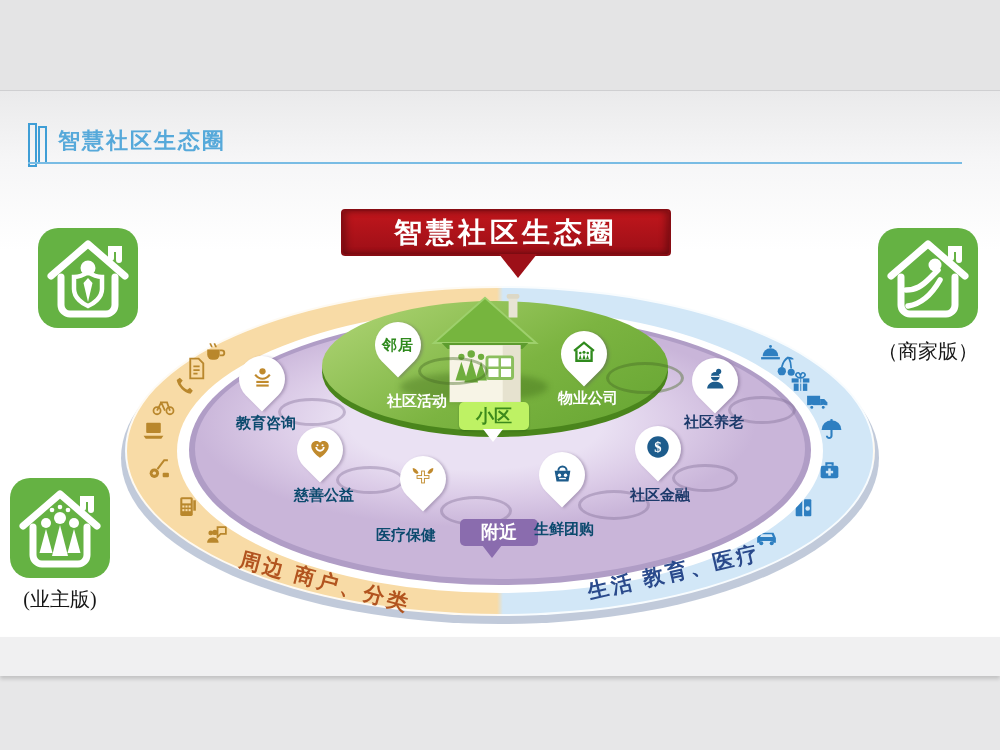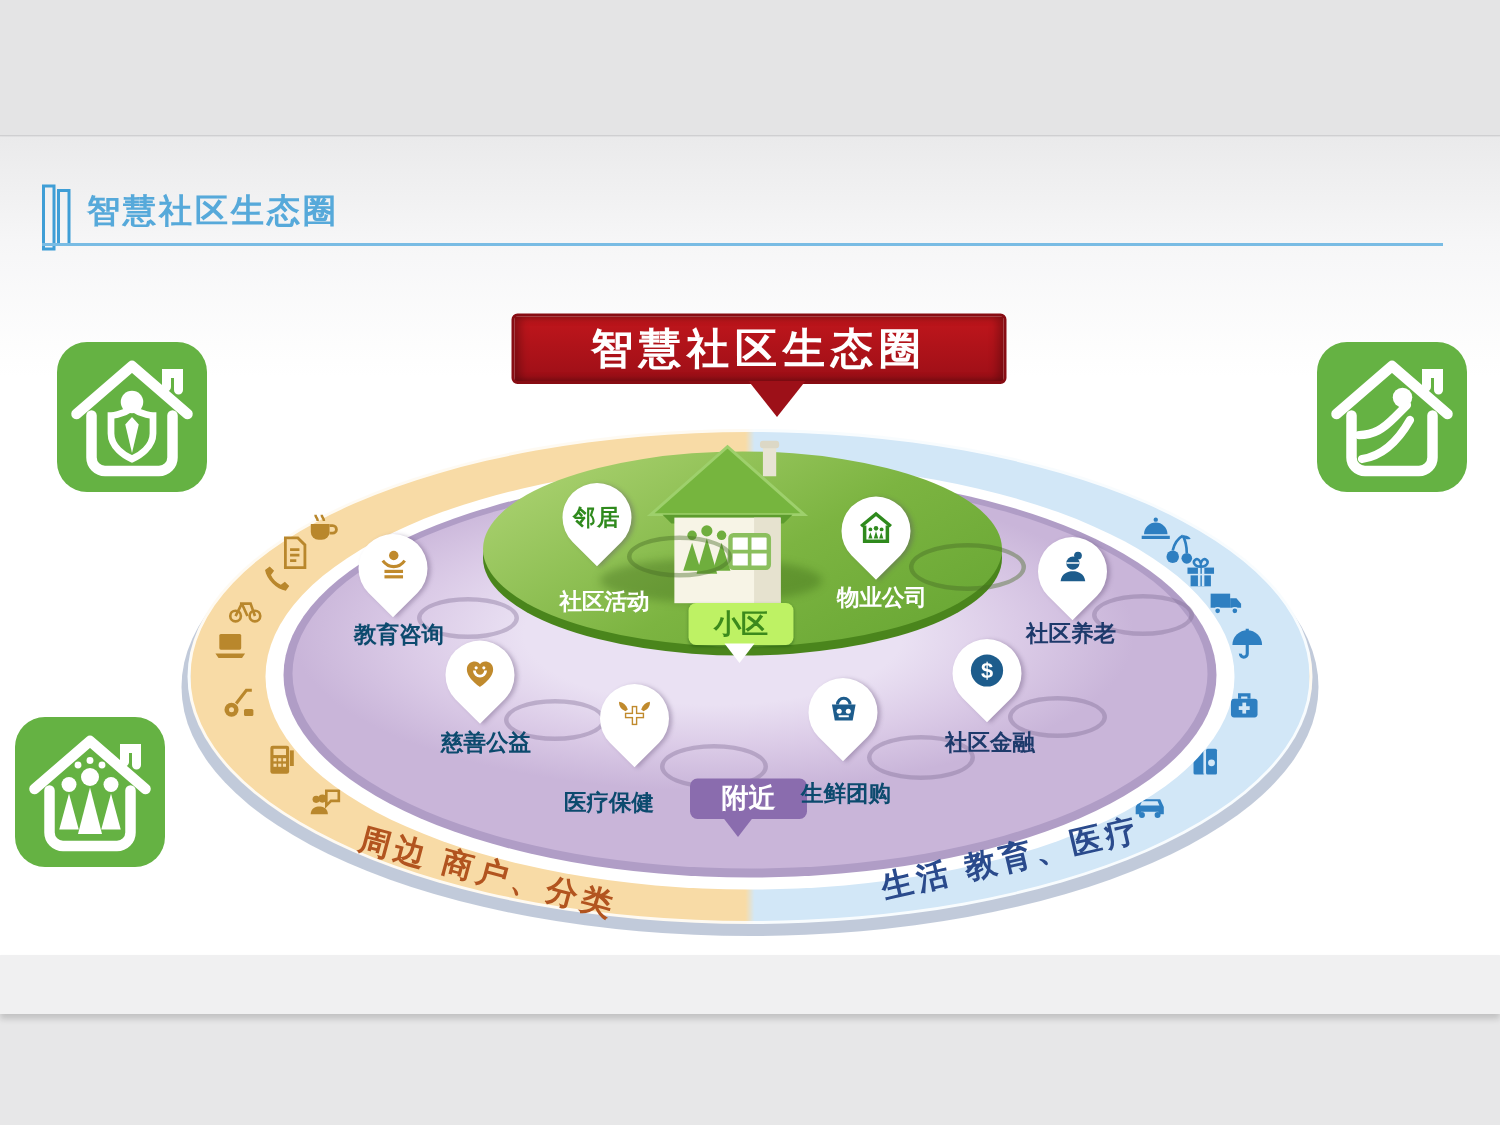--- a/index.html
+++ b/index.html
@@ -1,17 +1,17 @@
 <!DOCTYPE html>
 <html><head>
 <meta charset="utf-8">
 <style>
   html,body{margin:0;padding:0}
   .stage{position:relative;width:1000px;height:750px;background:#e7e7e8;overflow:hidden;
-         font-family:Liberation Sans, sans-serif}
+         font-family:Liberation Serif, serif}
   .topband{position:absolute;left:0;top:0;width:1000px;height:90px;background:#e4e4e5;
            border-bottom:1px solid #cfcfd1;box-shadow:0 2px 4px rgba(0,0,0,.10)}
   .slide{position:absolute;left:0;top:91px;width:1000px;height:546px;
          background:linear-gradient(180deg,#eaeaeb 0,#f6f6f7 70px,#ffffff 160px)}
   .footband{position:absolute;left:0;top:637px;width:1000px;height:39px;background:#f0f0f1;
             box-shadow:0 3px 4px rgba(0,0,0,.16)}
   .hbar{position:absolute;border:2px solid #3f9ed6}
   .htitle{position:absolute;color:#56a9da;font-size:22px;letter-spacing:2px;font-weight:bold}
   .hline{position:absolute;height:2px;background:#79bce4}
   .banner{position:absolute;left:341px;top:209px;width:330px;height:47px;box-sizing:border-box;
@@ -276,21 +276,21 @@
             <path d="M8 9.2h7.6" stroke="#fff" stroke-width="1"></path>
           </svg></span>
       </div>
   </div>
 
   <div class="badge" style="left:459px;top:402px;width:70px;height:28px;line-height:28px;background:#bef264;color:#3c8a1c;box-shadow:0 1px 2px rgba(0,60,0,.3)">小区</div>
   <div class="tri" style="left:483px;top:429px;border-left:10px solid transparent;border-right:10px solid transparent;border-top:13px solid #fff"></div>
   <div class="badge" style="left:460px;top:519px;width:78px;height:27px;line-height:27px;background:#8a6cae;color:#fff">附近</div>
   <div class="tri" style="left:482px;top:545px;border-left:10px solid transparent;border-right:10px solid transparent;border-top:13px solid #8a6cae"></div>
 
-  <div class="plabel white" style="left:343px;top:392px">社区活动</div>
+  <div class="plabel white" style="left:357px;top:392px">社区活动</div>
   <div class="plabel white" style="left:528px;top:389px">物业公司</div>
   <div class="plabel orange" style="left:206px;top:414px">教育咨询</div>
   <div class="plabel orange" style="left:264px;top:486px">慈善公益</div>
   <div class="plabel orange" style="left:346px;top:526px">医疗保健</div>
   <div class="plabel orange" style="left:504px;top:520px">生鲜团购</div>
   <div class="plabel navy" style="left:600px;top:486px">社区金融</div>
   <div class="plabel navy" style="left:654px;top:413px">社区养老</div>
 
   <div class="arc" style="left:240px;top:545px;color:#b2541f;transform:rotate(15deg);transform-origin:left center">周边 商户、分类</div>
   <div class="arc" style="left:588px;top:578px;color:#2a4a8c;transform:rotate(-13deg);transform-origin:left center">生活 教育、医疗</div>
@@ -311,33 +311,35 @@
     <svg viewBox="0 0 100 100" style="width:100%;height:100%">
         <rect width="100" height="100" rx="20" fill="#65b243"></rect>
         <path d="M73 30v-9h8v11" stroke="#fff" stroke-width="6" fill="none" stroke-linecap="round"></path>
         <path d="M13 48 50 16 87 48" stroke="#fff" stroke-width="7" fill="none" stroke-linejoin="round" stroke-linecap="round"></path>
         <path d="M23 49v28a9 9 0 009 9h36a9 9 0 009-9V49" stroke="#fff" stroke-width="7" fill="none" stroke-linecap="round"></path>
         <circle cx="57" cy="37" r="6.5" fill="#fff"></circle>
         <path d="M28 62c10 0 16-4 24-12l8-8" stroke="#fff" stroke-width="5.5" fill="none" stroke-linecap="round"></path>
         <path d="M30 78c14-2 24-12 32-26" stroke="#fff" stroke-width="5.5" fill="none" stroke-linecap="round"></path>
       </svg>
   </div>
+  <div class="applabel" style="left:856px;top:338px;width:144px">（商家版）</div>
 
   <div class="app" style="left:10px;top:478px">
     <svg viewBox="0 0 100 100" style="width:100%;height:100%">
         <rect width="100" height="100" rx="20" fill="#65b243"></rect>
         <path d="M73 30v-9h8v11" stroke="#fff" stroke-width="6" fill="none" stroke-linecap="round"></path>
         <path d="M13 48 50 16 87 48" stroke="#fff" stroke-width="7" fill="none" stroke-linejoin="round" stroke-linecap="round"></path>
         <path d="M23 49v28a9 9 0 009 9h36a9 9 0 009-9V49" stroke="#fff" stroke-width="7" fill="none" stroke-linecap="round"></path>
         <g fill="#fff">
           <circle cx="42" cy="32" r="2.3"></circle>
           <circle cx="50" cy="29" r="2.3"></circle>
           <circle cx="58" cy="32" r="2.3"></circle>
           <circle cx="50" cy="40" r="6"></circle>
           <circle cx="36" cy="45" r="5"></circle>
           <circle cx="64" cy="45" r="5"></circle>
           <path d="M50 47l-8 31h16z"></path>
           <path d="M36 51l-6.5 24h13z"></path>
           <path d="M64 51l-6.5 24h13z"></path>
         </g>
       </svg>
   </div>
+  <div class="applabel" style="left:0px;top:586px;width:120px">(业主版)</div>
 </div>
 
 </body></html>

